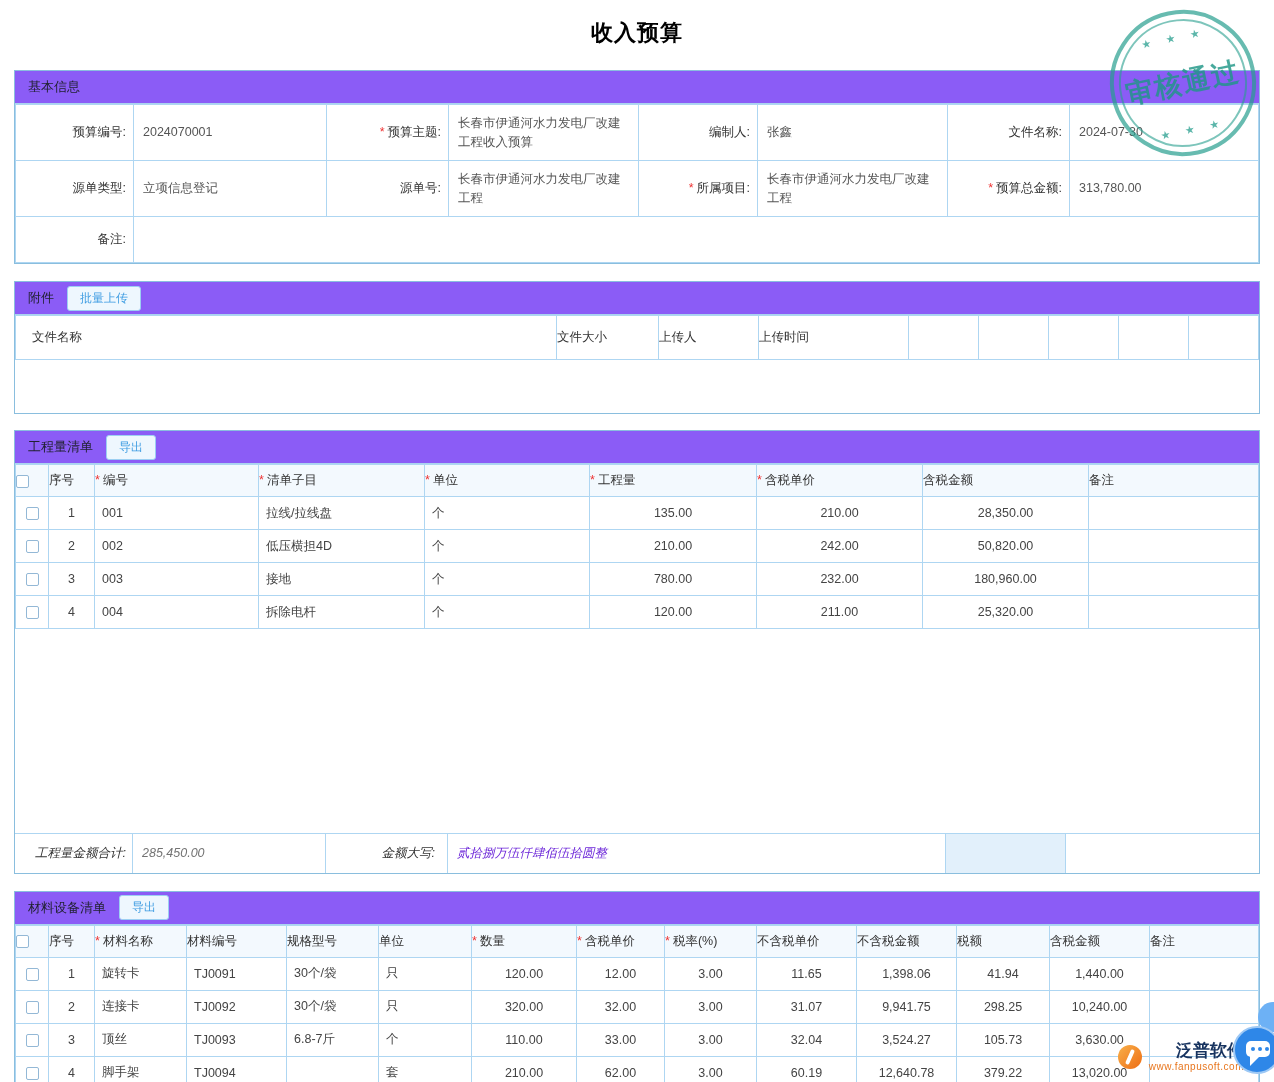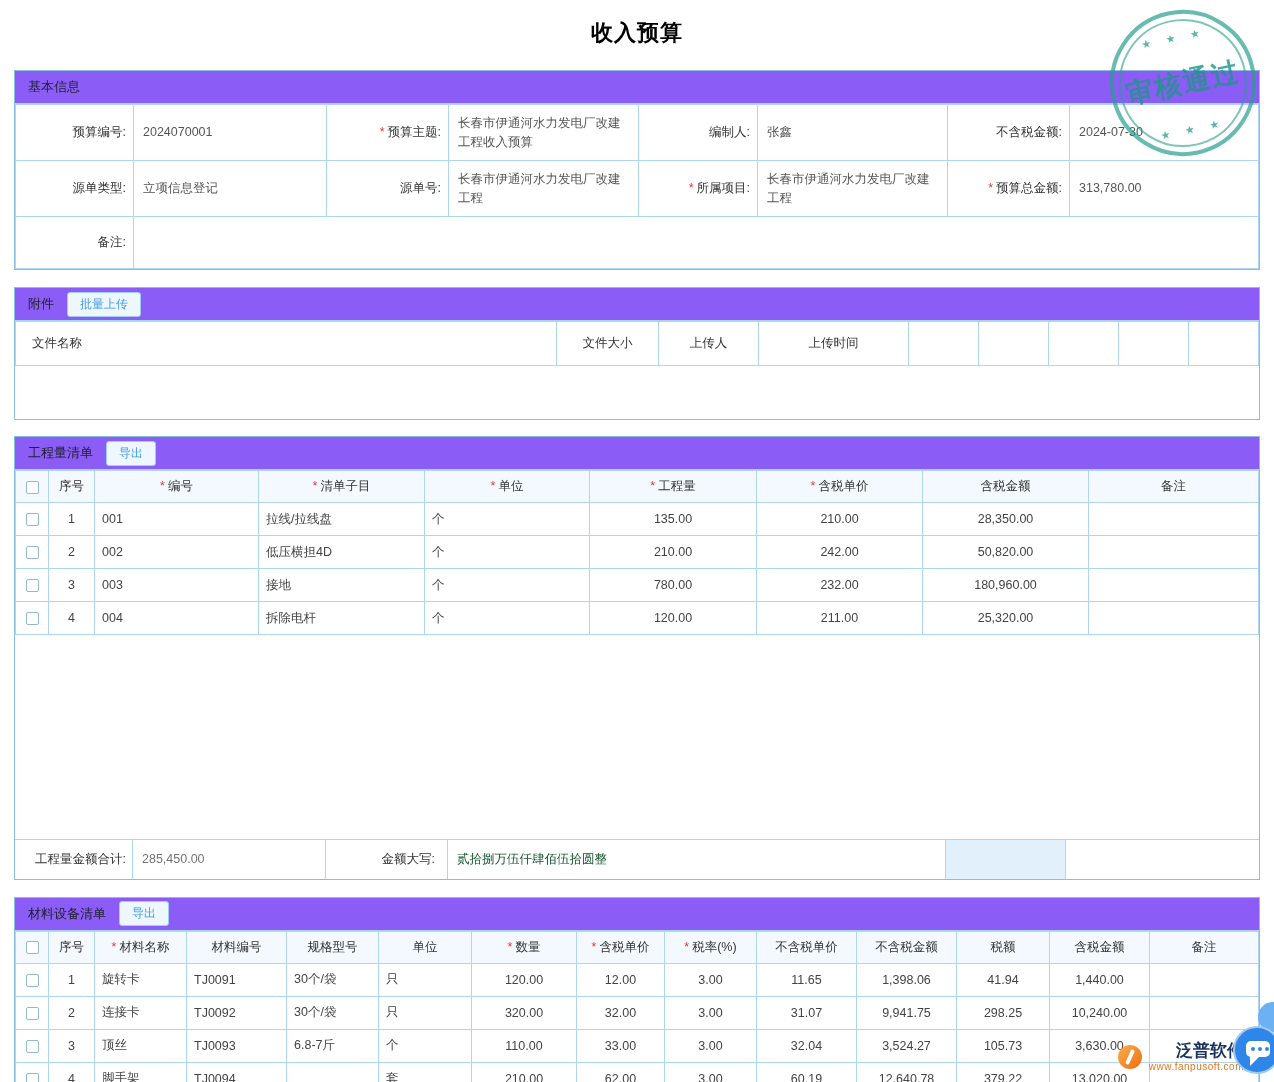--- a/index.html
+++ b/index.html
@@ -20,49 +20,49 @@
 .btn { background:#eef7fe; border:1px solid #9ccff2; color:#3f9de2; border-radius:3px;
   padding:3px 12px; font-size:12px; cursor:pointer; font-family:inherit; }
 .req { color:#e33; margin-right:3px; }
 
 
 .info-table { width:100%; border-collapse:collapse; table-layout:fixed; }
 .info-table td { border:1px solid #aed6f2; font-size:12.5px; vertical-align:middle; }
 .info-table td.lbl { text-align:right; padding:4px 7px 4px 4px; color:#333;margin-top:32px; }
 .info-table td.val { text-align:left; padding:4px 9px; color:#555; line-height:1.45; }
 .row-tall { height:56px; }
-.row-remark { height:52px; }
+.row-remark { height:46px; }
 
 
 .grid { width:100%; border-collapse:collapse; table-layout:fixed; }
 .grid th { border:1px solid #aed6f2; height:32px; font-weight:normal; font-size:12.5px;
-  color:#333; text-align:center; background:#f3f9fe; overflow:hidden; white-space:nowrap; }
+  color:#333; text-align:left; background:#f3f9fe; overflow:hidden; white-space:nowrap; }
 .grid td { border:1px solid #aed6f2; height:33px; font-size:12.5px; color:#444;
   text-align:center; background:#fff; overflow:hidden; white-space:nowrap; }
 .attach-table th { background:#fff; height:44px; }
 .attach-table th:first-child { text-align:left; padding-left:16px; }
 .attach-empty { height:53px; background:#fff; }
 
 .checkbox { display:inline-block; width:13px; height:13px; border:1px solid #93b8d6;
   border-radius:2px; background:#fff; vertical-align:middle; cursor:pointer; }
 
 .qty-table td:nth-child(3), .qty-table td:nth-child(4), .qty-table td:nth-child(5),
 .qty-table td:nth-child(9) { text-align:left; padding-left:7px; }
 .mat-table td:nth-child(3), .mat-table td:nth-child(4), .mat-table td:nth-child(5),
 .mat-table td:nth-child(6), .mat-table td:nth-child(14) { text-align:left; padding-left:7px; }
 
 .filler td { height:204px; border-left:none; border-right:none; border-bottom:none; background:#fff; }
 
 
 .qty-footer { display:flex; border-top:1px solid #aed6f2; height:40px; line-height:39px; font-size:12.5px; }
-.qty-footer > div { border-right:1px solid #aed6f2; height:100%; overflow:hidden; white-space:nowrap; }
+.qty-footer > div { border-right:1px solid #aed6f2; height:100%; overflow:hidden; white-space:nowrap;font-style:italic; }
 .qf-total-label { width:118px; text-align:right; padding-right:6px; }
 .qf-total-value { width:193px; padding-left:9px; color:#737373; }
 .qf-words-label { width:122px; text-align:right; padding-right:12px; }
-.qf-words-value { width:498px; padding-left:9px; color:#14532d; }
+.qf-words-value { width:498px; padding-left:9px; color:#6d28d9; }
 .qf-tint { width:120px; background:#e2f0fb; }
 .qf-end { flex:1; border-right:none !important; }
 
 
 .stamp { position:absolute; top:10px; right:18px; width:146px; height:146px; border-radius:50%;
   border:4px solid rgba(38,158,142,.7); transform:rotate(-12deg); z-index:60;
   display:flex; align-items:center; justify-content:center; pointer-events:none; }
 .stamp::before { content:""; position:absolute; inset:5px; border:2px solid rgba(38,158,142,.6); border-radius:50%; }
 .stamp-text { font-size:27px; font-weight:bold; color:rgba(30,150,134,.82); letter-spacing:2px; white-space:nowrap; }
 .stamp-stars-top, .stamp-stars-bottom { position:absolute; left:0; right:0; text-align:center;
@@ -118,21 +118,21 @@
         <col>
     </colgroup>
     <tbody>
         <tr class="row-tall">
       <td class="lbl"><span>预算编号:</span></td>
       <td class="val">2024070001</td>
       <td class="lbl"><span class="req">*</span><span>预算主题:</span></td>
       <td class="val">长春市伊通河水力发电厂改建工程收入预算</td>
       <td class="lbl"><span>编制人:</span></td>
       <td class="val">张鑫</td>
-      <td class="lbl"><span>不含税金额:</span></td>
+      <td class="lbl"><span>文件名称:</span></td>
       <td class="val">2024-07-30</td>
     </tr>
     <tr class="row-tall">
       <td class="lbl"><span>源单类型:</span></td>
       <td class="val">立项信息登记</td>
       <td class="lbl"><span>源单号:</span></td>
       <td class="val">长春市伊通河水力发电厂改建工程</td>
       <td class="lbl"><span class="req">*</span><span>所属项目:</span></td>
       <td class="val">长春市伊通河水力发电厂改建工程</td>
       <td class="lbl"><span class="req">*</span><span>预算总金额:</span></td>

